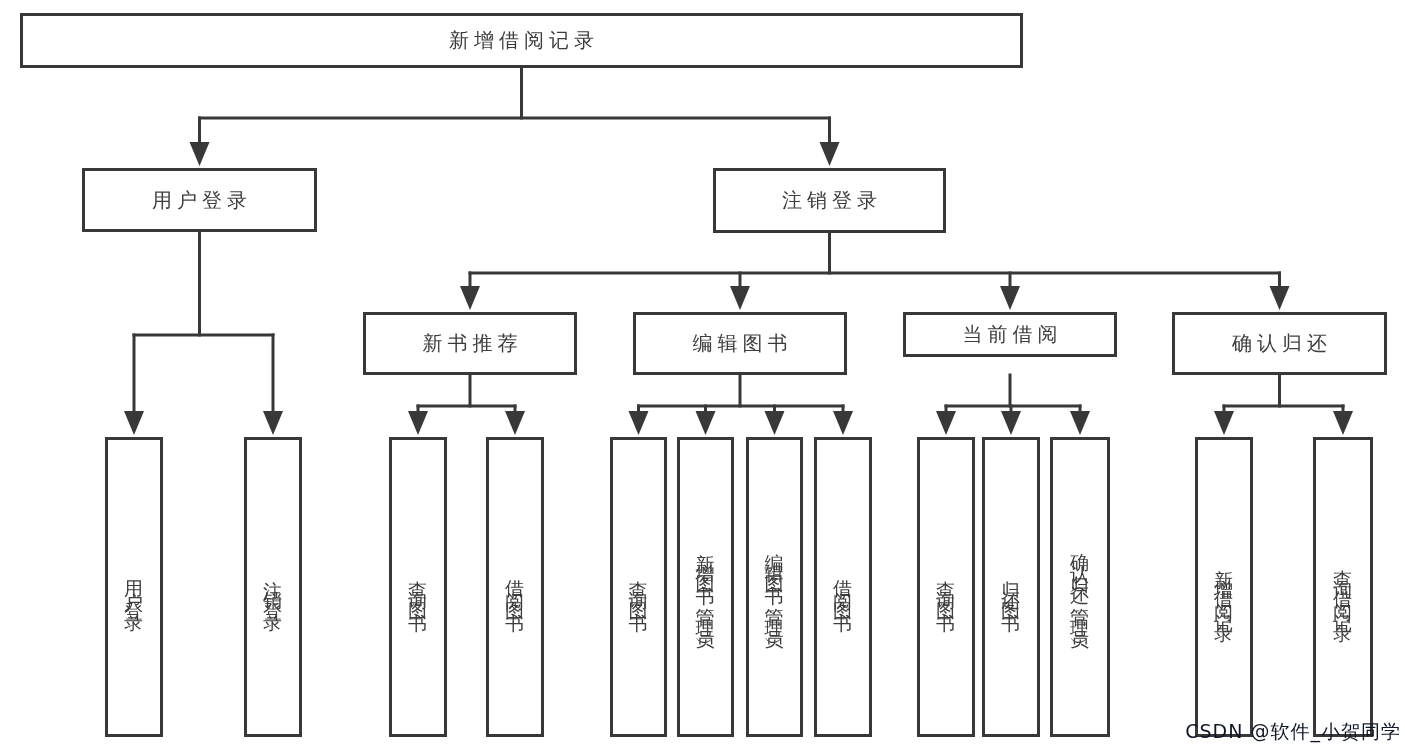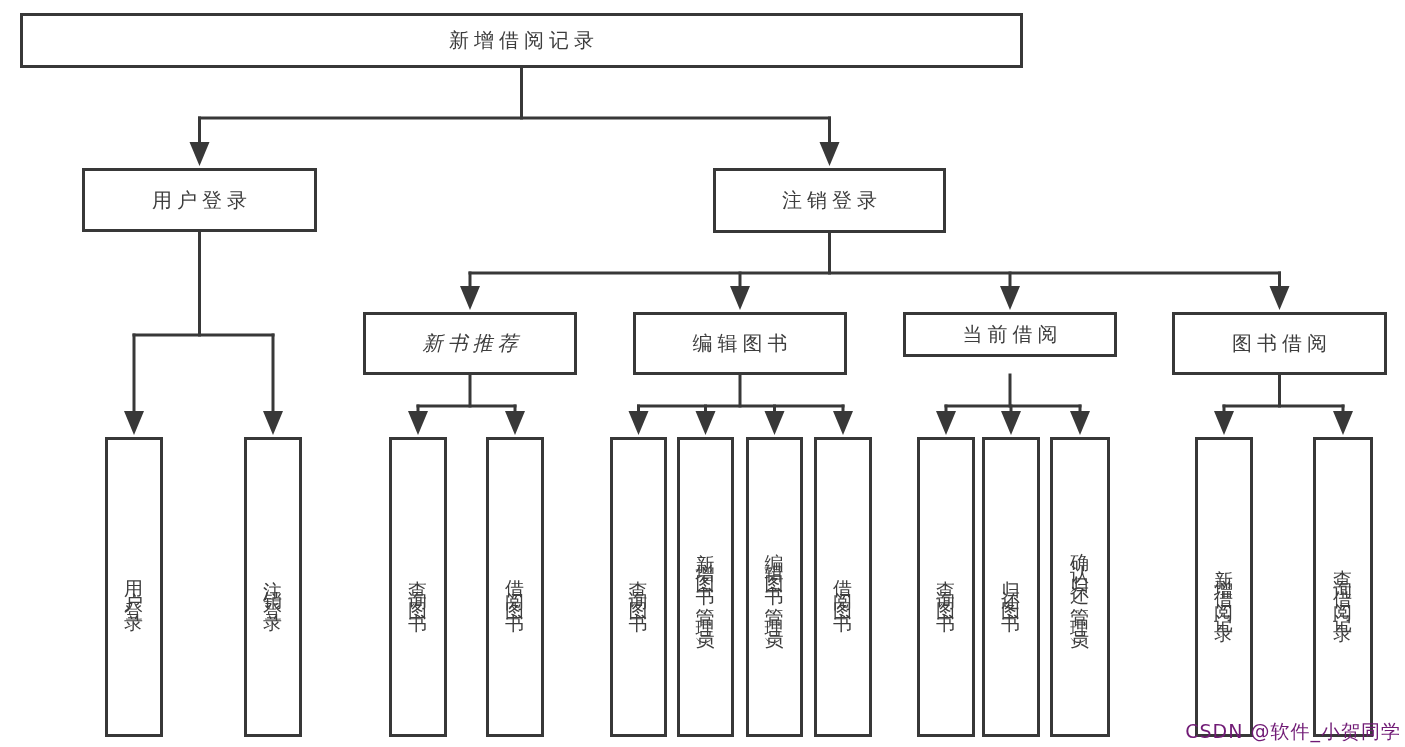--- a/index.html
+++ b/index.html
@@ -19,21 +19,21 @@
     display:flex;align-items:center;justify-content:center;
     color:#3d3d3d;
   }
   .node.h .lbl{font-size:20px;letter-spacing:5px;text-indent:5px;white-space:nowrap;}
   .node.v .lbl{
     writing-mode:vertical-rl;text-orientation:mixed;
     font-size:19px;letter-spacing:11px;line-height:1;
   }
   .watermark{
     position:absolute;right:4px;bottom:2px;
-    font-size:19px;color:#701a75;letter-spacing:1px;white-space:nowrap;
+    font-size:19px;color:#0f172a;letter-spacing:1px;white-space:nowrap;
   }
 </style>
 </head>
 <body>
 
 <div class="canvas">
   <svg id="connector-layer" viewBox="0 0 1405 747" xmlns="http://www.w3.org/2000/svg">
       <line x1="521.5" y1="68" x2="521.5" y2="118" stroke-linecap="square"></line>
       <line x1="199.5" y1="118" x2="829.5" y2="118" stroke-linecap="square"></line>
       <line x1="199.5" y1="118" x2="199.5" y2="146" stroke-linecap="square"></line>
@@ -90,31 +90,31 @@
   <div id="nodes">
       <div class="node h" style="left: 20px; top: 13px; width: 1003px; height: 55px;">
         <span class="lbl">新增借阅记录</span>
       </div>
       <div class="node h" style="left: 82px; top: 168px; width: 235px; height: 64px;">
         <span class="lbl">用户登录</span>
       </div>
       <div class="node h" style="left: 713px; top: 168px; width: 233px; height: 65px;">
         <span class="lbl">注销登录</span>
       </div>
-      <div class="node h" style="left: 363px; top: 312px; width: 214px; height: 63px; font-style: italic;">
+      <div class="node h" style="left: 363px; top: 312px; width: 214px; height: 63px;">
         <span class="lbl">新书推荐</span>
       </div>
       <div class="node h" style="left: 633px; top: 312px; width: 214px; height: 63px;">
         <span class="lbl">编辑图书</span>
       </div>
       <div class="node h" style="left: 903px; top: 312px; width: 214px; height: 45px;">
         <span class="lbl">当前借阅</span>
       </div>
       <div class="node h" style="left: 1172px; top: 312px; width: 215px; height: 63px;">
-        <span class="lbl">图书借阅</span>
+        <span class="lbl">确认归还</span>
       </div>
       <div class="node v" style="left: 105px; top: 437px; width: 58px; height: 300px;">
         <span class="lbl">用户登录</span>
       </div>
       <div class="node v" style="left: 244px; top: 437px; width: 58px; height: 300px;">
         <span class="lbl">注销登录</span>
       </div>
       <div class="node v" style="left: 389px; top: 437px; width: 58px; height: 300px;">
         <span class="lbl">查询图书</span>
       </div>

